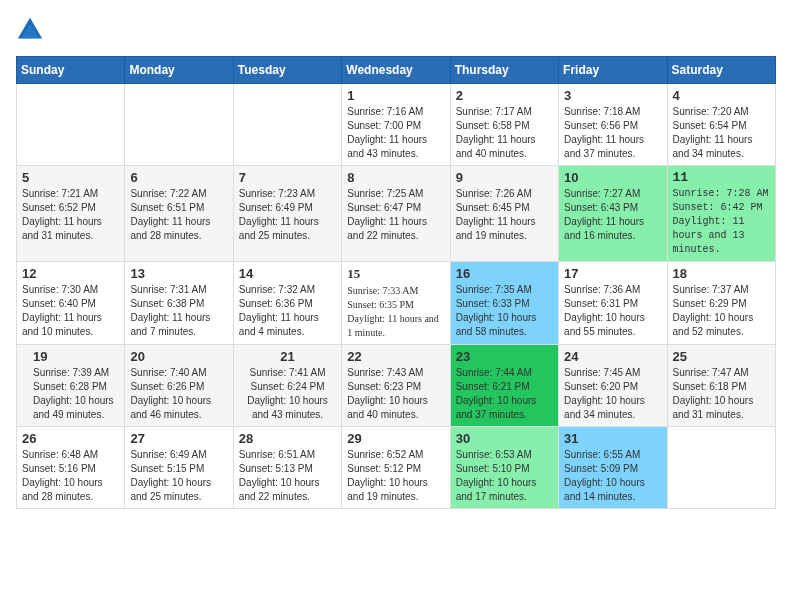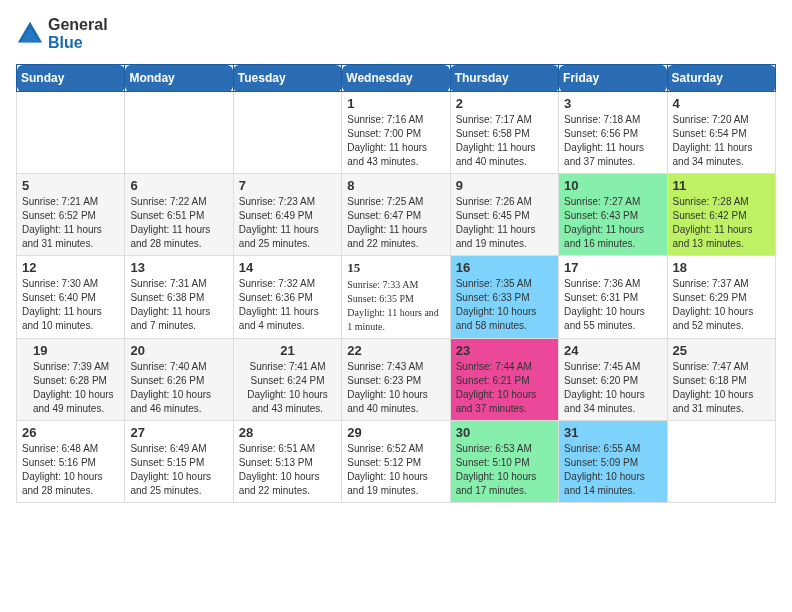--- a/index.html
+++ b/index.html
@@ -63,21 +63,20 @@
     }
     .calendar tr:nth-child(even) td {
       background: #f5f5f5;
     }
     .calendar tr:nth-child(odd) td {
       background: #fff;
     }
     
     .calendar thead tr th {
       background: #2a6db5;
-      border-radius: 6px;
     }
     .day-number {
       font-size: 13px;
       font-weight: bold;
       color: #333;
       margin-bottom: 2px;
     }
     .day-info {
       font-size: 10px;
       color: #333;
@@ -89,24 +88,20 @@
   </style>
 </head>
 <body>
 
 <div class="header">
   <div class="logo">
     <svg class="logo-icon" viewBox="0 0 30 30" xmlns="http://www.w3.org/2000/svg">
       <polygon points="15,2 28,24 2,24" fill="#1a6bb5"></polygon>
       <polygon points="15,8 25,24 5,24" fill="#2a85d0" opacity="0.5"></polygon>
     </svg>
-    <div>
-      <span style="font-size:16px;font-weight:bold;color:#333;">General</span><br>
-      <span style="font-size:16px;font-weight:bold;color:#1a6bb5;">Blue</span>
-    </div>
   </div>
   <div class="title-section">
     <div class="month-title"></div>
     <div class="location-title"></div>
   </div>
 </div>
 
 <table class="calendar">
   <thead>
     <tr>
@@ -179,21 +174,21 @@
           <div class="day-info">Sunrise: 7:26 AM</div>
           <div class="day-info">Sunset: 6:45 PM</div>
           <div class="day-info">Daylight: 11 hours and 19 minutes.</div>
         </td>
         <td style="background: #86efac;">
           <div class="day-number">10</div>
           <div class="day-info">Sunrise: 7:27 AM</div>
           <div class="day-info">Sunset: 6:43 PM</div>
           <div class="day-info">Daylight: 11 hours and 16 minutes.</div>
         </td>
-        <td style="background: #bef264;">
+        <td style="background: #86efac; font-family: Liberation Mono, monospace;">
           <div class="day-number">11</div>
           <div class="day-info">Sunrise: 7:28 AM</div>
           <div class="day-info">Sunset: 6:42 PM</div>
           <div class="day-info">Daylight: 11 hours and 13 minutes.</div>
         </td>
       </tr>
       <tr>
         <td style="background: rgb(255, 255, 255);">
           <div class="day-number">12</div>
           <div class="day-info">Sunrise: 7:30 AM</div>
@@ -255,21 +250,21 @@
           <div class="day-info">Sunrise: 7:41 AM</div>
           <div class="day-info">Sunset: 6:24 PM</div>
           <div class="day-info">Daylight: 10 hours and 43 minutes.</div>
         </td>
         <td style="background: rgb(245, 245, 245);">
           <div class="day-number">22</div>
           <div class="day-info">Sunrise: 7:43 AM</div>
           <div class="day-info">Sunset: 6:23 PM</div>
           <div class="day-info">Daylight: 10 hours and 40 minutes.</div>
         </td>
-        <td style="background: #ec4899; margin-left: 8px;">
+        <td style="background: #22c55e; margin-left: 8px;">
           <div class="day-number">23</div>
           <div class="day-info">Sunrise: 7:44 AM</div>
           <div class="day-info">Sunset: 6:21 PM</div>
           <div class="day-info">Daylight: 10 hours and 37 minutes.</div>
         </td>
         <td style="background: rgb(245, 245, 245);">
           <div class="day-number">24</div>
           <div class="day-info">Sunrise: 7:45 AM</div>
           <div class="day-info">Sunset: 6:20 PM</div>
           <div class="day-info">Daylight: 10 hours and 34 minutes.</div>

